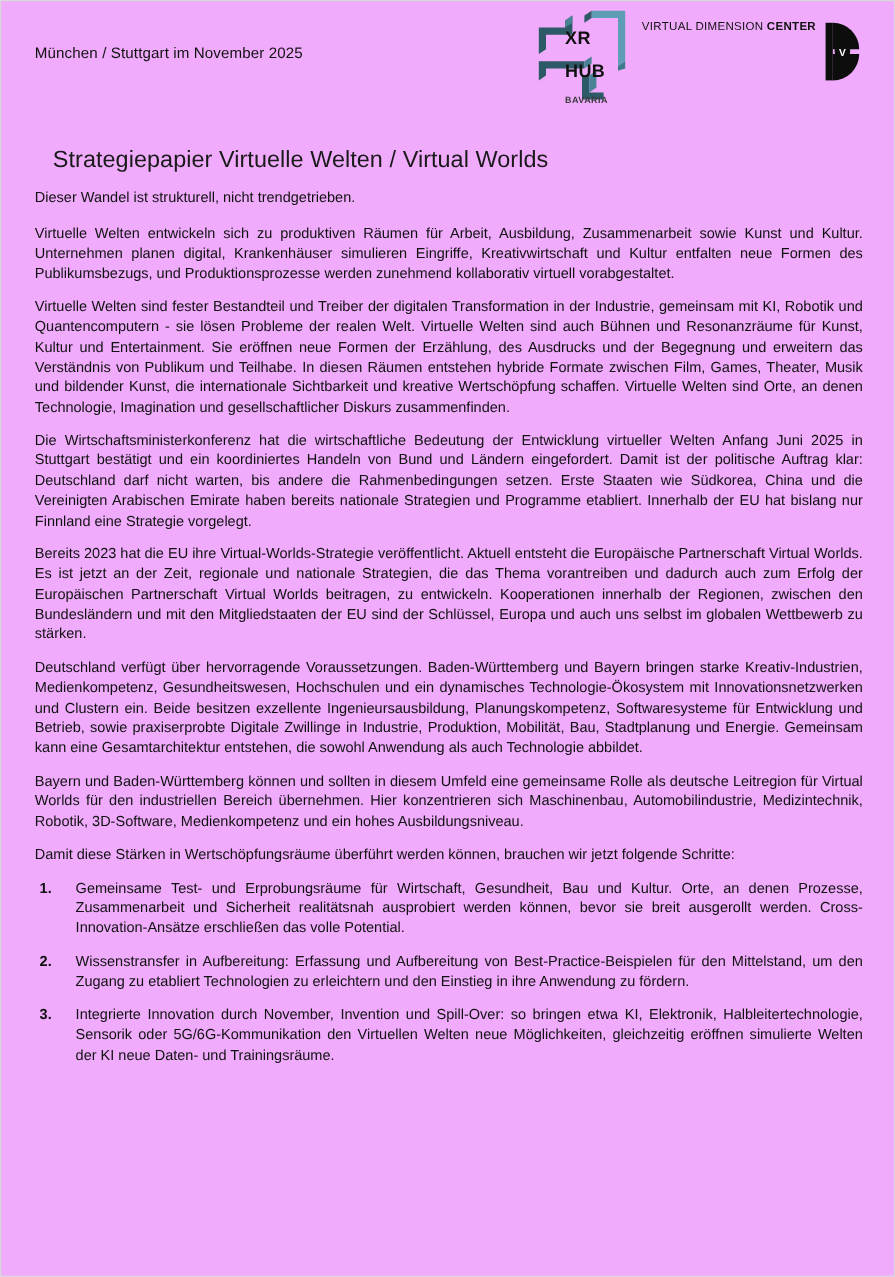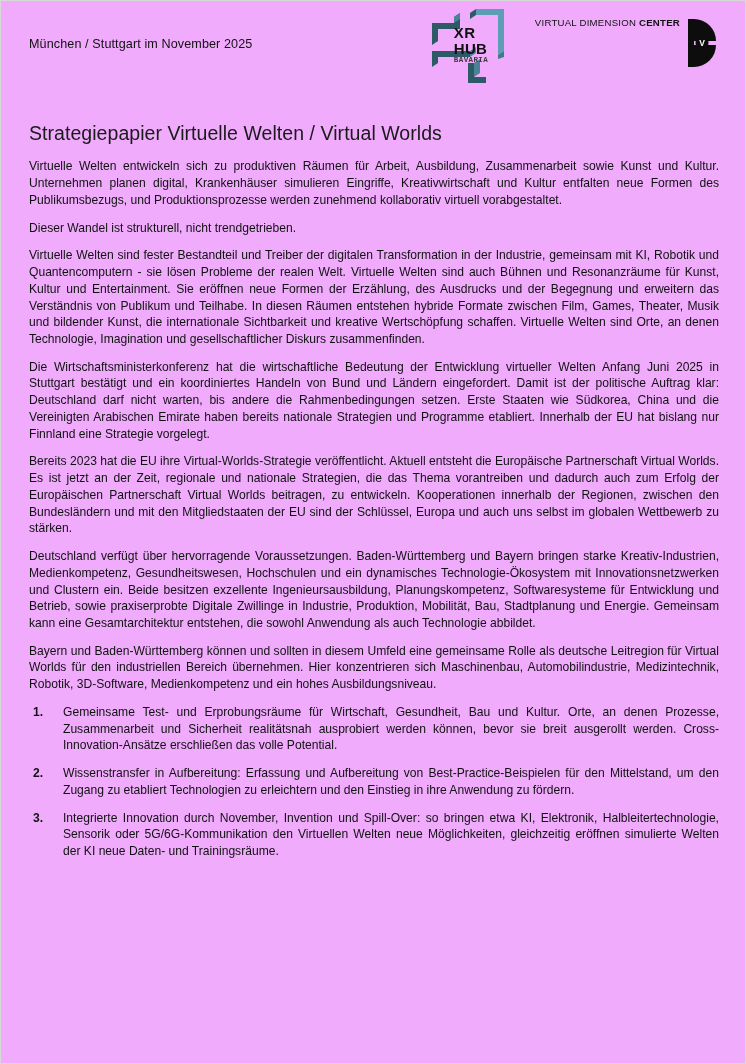--- a/index.html
+++ b/index.html
@@ -41,21 +41,21 @@
     letter-spacing: 0.1px;
     color: #111111;
     white-space: nowrap;
   }
   .logos {
     position: absolute;
     right: 0;
     top: 6px;
     display: flex;
     align-items: center;
-    gap: 19px;
+    gap: 2px;
   }
 
   
   .xrhub-logo {
     position: relative;
     width: 96px;
     height: 78px;
   }
   .xrhub-logo svg { display: block; }
   .xrhub-text {
@@ -66,29 +66,29 @@
     line-height: 1;
   }
   .xrhub-xr, .xrhub-hub {
     font-family: "Liberation Sans", sans-serif;
     font-weight: 700;
     font-size: 15px;
     letter-spacing: 0.3px;
     color: #111111;
     display: block;
   }
-  .xrhub-hub { margin-top: 1px; }
+  .xrhub-hub { margin-top: 12px; }
   .xrhub-bavaria {
     display: block;
-    font-family: Liberation Mono, monospace;
+    font-family: Liberation Sans, sans-serif;
     font-weight: 700;
     font-size: 7.5px;
     letter-spacing: 0.4px;
     color: #3c3c3c;
-    margin-top: 1px;
+    margin-top: 13px;
   }
 
   
   .vdc-logo {
     display: flex;
     align-items: flex-start;
     gap: 5px;
     margin-bottom: 6px;
   }
   .vdc-wordmark {
@@ -100,21 +100,21 @@
   }
   .vdc-wordmark b { font-weight: 700; }
   .vdc-mark svg { display: block; }
 
   
   .doc-title {
     font-size: 19.5px;
     font-weight: 400;
     color: #1a1a1a;
     letter-spacing: 0.05px;
-    margin: 24px 0 0 0;
+    margin: 24px 0 0 15px;
     line-height: 1.25;
   }
   .para {
     font-size: 12.1px;
     line-height: 1.385;
     text-align: justify;
     color: #111111;
     margin: 11px 0 0 0;
     hyphens: none;
   }
@@ -195,27 +195,28 @@
               <text x="17" y="29.4" font-family="Liberation Sans, sans-serif" font-size="8.5" font-weight="700" fill="#ffffff" text-anchor="middle">V</text>
             </svg>
           </div>
         </div>
 
       </div>
     </div>
 
     <h1 class="doc-title">Strategiepapier Virtuelle Welten / Virtual Worlds</h1>
 
+    <p class="para">Dieser Wandel ist strukturell, nicht trendgetrieben.</p>
     <p class="para first">Virtuelle Welten entwickeln sich zu produktiven Räumen für Arbeit, Ausbildung, Zusammenarbeit sowie Kunst und Kultur. Unternehmen planen digital, Krankenhäuser simulieren Eingriffe, Kreativwirtschaft und Kultur entfalten neue Formen des Publikumsbezugs, und Produktionsprozesse werden zunehmend kollaborativ virtuell vorabgestaltet.</p>
-    <p class="para">Dieser Wandel ist strukturell, nicht trendgetrieben.</p>
     <p class="para">Virtuelle Welten sind fester Bestandteil und Treiber der digitalen Transformation in der Industrie, gemeinsam mit KI, Robotik und Quantencomputern - sie lösen Probleme der realen Welt. Virtuelle Welten sind auch Bühnen und Resonanzräume für Kunst, Kultur und Entertainment. Sie eröffnen neue Formen der Erzählung, des Ausdrucks und der Begegnung und erweitern das Verständnis von Publikum und Teilhabe. In diesen Räumen entstehen hybride Formate zwischen Film, Games, Theater, Musik und bildender Kunst, die internationale Sichtbarkeit und kreative Wertschöpfung schaffen. Virtuelle Welten sind Orte, an denen Technologie, Imagination und gesellschaftlicher Diskurs zusammenfinden.</p>
     <p class="para">Die Wirtschaftsministerkonferenz hat die wirtschaftliche Bedeutung der Entwicklung virtueller Welten Anfang Juni 2025 in Stuttgart bestätigt und ein koordiniertes Handeln von Bund und Ländern eingefordert. Damit ist der politische Auftrag klar: Deutschland darf nicht warten, bis andere die Rahmenbedingungen setzen. Erste Staaten wie Südkorea, China und die Vereinigten Arabischen Emirate haben bereits nationale Strategien und Programme etabliert. Innerhalb der EU hat bislang nur Finnland eine Strategie vorgelegt.</p>
     <p class="para">Bereits 2023 hat die EU ihre Virtual-Worlds-Strategie veröffentlicht. Aktuell entsteht die Europäische Partnerschaft Virtual Worlds. Es ist jetzt an der Zeit, regionale und nationale Strategien, die das Thema vorantreiben und dadurch auch zum Erfolg der Europäischen Partnerschaft Virtual Worlds beitragen, zu entwickeln. Kooperationen innerhalb der Regionen, zwischen den Bundesländern und mit den Mitgliedstaaten der EU sind der Schlüssel, Europa und auch uns selbst im globalen Wettbewerb zu stärken.</p>
     <p class="para">Deutschland verfügt über hervorragende Voraussetzungen. Baden-Württemberg und Bayern bringen starke Kreativ-Industrien, Medienkompetenz, Gesundheitswesen, Hochschulen und ein dynamisches Technologie-Ökosystem mit Innovationsnetzwerken und Clustern ein. Beide besitzen exzellente Ingenieursausbildung, Planungskompetenz, Softwaresysteme für Entwicklung und Betrieb, sowie praxiserprobte Digitale Zwillinge in Industrie, Produktion, Mobilität, Bau, Stadtplanung und Energie. Gemeinsam kann eine Gesamtarchitektur entstehen, die sowohl Anwendung als auch Technologie abbildet.</p>
     <p class="para">Bayern und Baden-Württemberg können und sollten in diesem Umfeld eine gemeinsame Rolle als deutsche Leitregion für Virtual Worlds für den industriellen Bereich übernehmen. Hier konzentrieren sich Maschinenbau, Automobilindustrie, Medizintechnik, Robotik, 3D-Software, Medienkompetenz und ein hohes Ausbildungsniveau.</p>
+    <p class="para">Damit diese Stärken in Wertschöpfungsräume überführt werden können, brauchen wir jetzt folgende Schritte:</p>
 
     <ol class="steps">
       <li>
         <span class="marker">1.</span><span class="lead">Gemeinsame Test- und Erprobungsräume</span><span class="rest"> für Wirtschaft, Gesundheit, Bau und Kultur. Orte, an denen Prozesse, Zusammenarbeit und Sicherheit realitätsnah ausprobiert werden können, bevor sie breit ausgerollt werden. Cross-Innovation-Ansätze erschließen das volle Potential.</span>
       </li>
       <li>
         <span class="marker">2.</span><span class="lead">Wissenstransfer in Aufbereitung:</span><span class="rest"> Erfassung und Aufbereitung von Best-Practice-Beispielen für den Mittelstand, um den Zugang zu etabliert Technologien zu erleichtern und den Einstieg in ihre Anwendung zu fördern.</span>
       </li>
       <li>
         <span class="marker">3.</span><span class="lead">Integrierte Innovation durch November, Invention und Spill-Over</span><span class="rest">: so bringen etwa KI, Elektronik, Halbleitertechnologie, Sensorik oder 5G/6G-Kommunikation den Virtuellen Welten neue Möglichkeiten, gleichzeitig eröffnen simulierte Welten der KI neue Daten- und Trainingsräume.</span>

